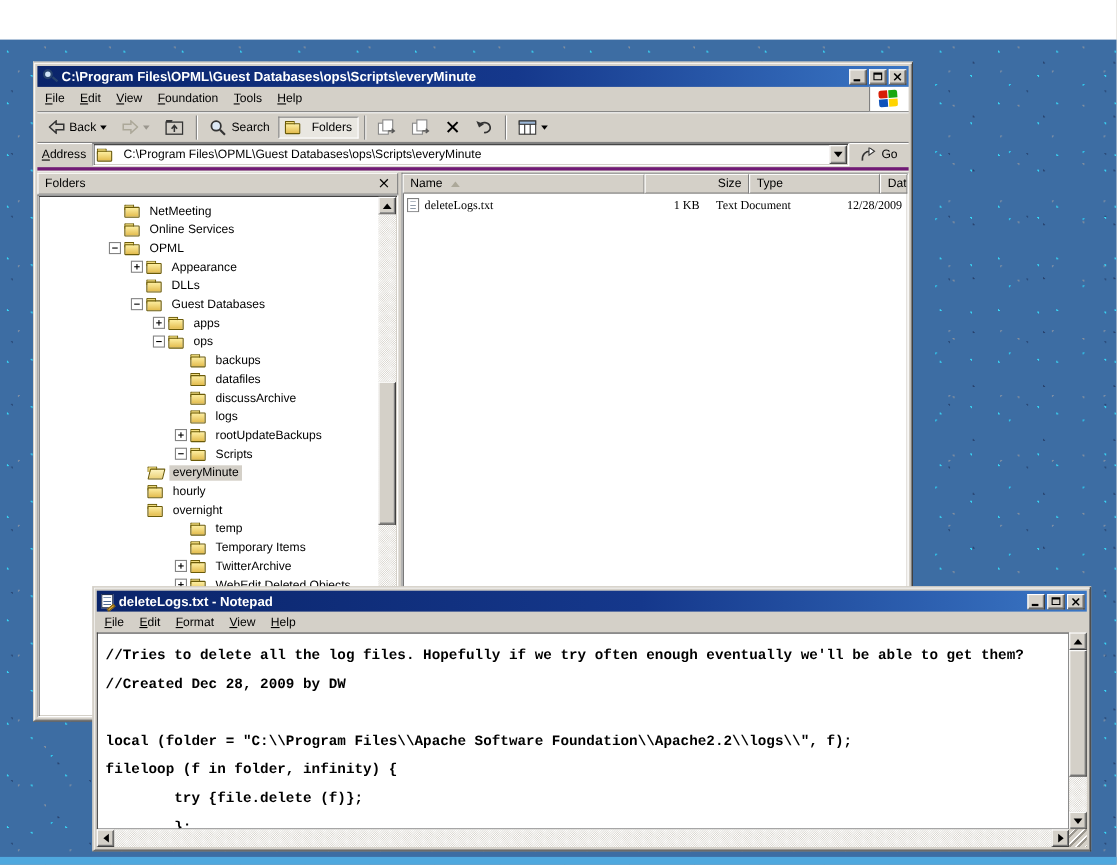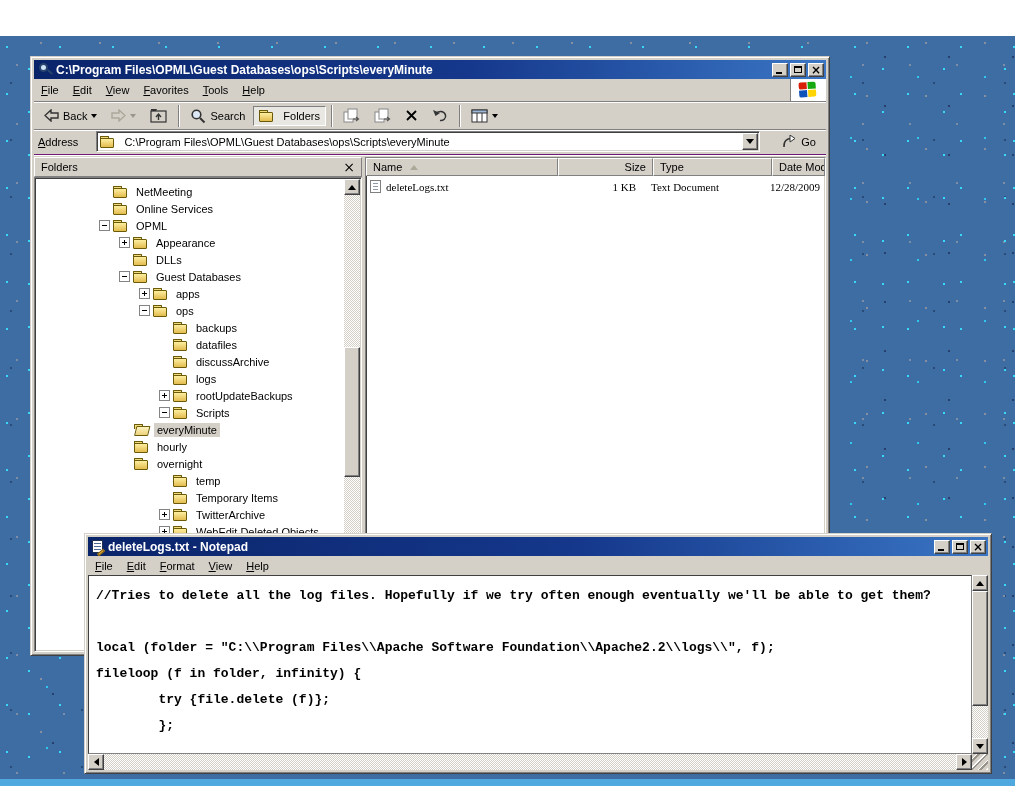--- a/index.html
+++ b/index.html
@@ -70,22 +70,22 @@
   .flag span:nth-child(4){background:#ffd400; border-radius:0 0 2px 0;}
 
   .toolbar { display:flex; align-items:center; height:28px; gap:2px; padding:0 4px;
     border-bottom:1px solid #808080; box-shadow:0 1px 0 #fff; }
   .tbtn { display:flex; align-items:center; gap:4px; padding:3px 5px; border:1px solid transparent; }
   .tbtn.pressed { border-color:#808080 #fff #fff #808080; background:#e9e7e1; }
   .tsep { width:1px; height:22px; background:#808080; box-shadow:1px 0 0 #fff; margin:0 3px; }
   .caret { width:0; height:0; border-left:3px solid transparent; border-right:3px solid transparent; border-top:4px solid #000; }
   .caret.dis { border-top-color:#9a968e; }
 
-  .addressbar { display:flex; align-items:center; height:25px; gap:18px; padding:1px 4px 2px;
-    border-bottom:1px solid #701a75; box-shadow:0 1px 0 #fff; }
+  .addressbar { display:flex; align-items:center; height:25px; gap:6px; padding:1px 4px 2px;
+    border-bottom:3px solid #701a75; box-shadow:0 1px 0 #fff; }
   .addr-label::first-letter { text-decoration:underline; }
   .combo { flex:1; height:21px; display:flex; align-items:center; gap:4px; padding-left:3px; }
   .combo-text { flex:1; white-space:nowrap; overflow:hidden; }
   .combo-drop { width:16px; height:17px; margin-right:1px; display:flex; align-items:center; justify-content:center; }
   .gobtn { display:flex; align-items:center; gap:4px; padding:2px 6px 2px 4px; }
 
   .exp-content { flex:1; min-height:0; display:flex; gap:3px; padding-top:2px; }
 
   .folders-panel { width:328px; flex:none; display:flex; flex-direction:column; }
   .panel-hdr { height:20px; display:flex; align-items:center; padding:0 6px;
@@ -111,21 +111,21 @@
   .tlabel.sel { background:#d4d0c8; }
 
   .tree-scroll { position:absolute; top:1px; bottom:1px; right:1px; width:16px; display:flex; flex-direction:column; }
   .tree-track { flex:1; position:relative; }
   .tree-thumb { position:absolute; left:0; right:0; top:152px; height:130px; }
 
   .file-pane { flex:1; min-width:0; position:relative; overflow:hidden; display:flex; flex-direction:column; }
   .cols { display:flex; flex:none; }
   .col { height:18px; background:#d4d0c8; border:1px solid; border-color:#fff #808080 #808080 #fff;
     display:flex; align-items:center; padding:0 6px; overflow:hidden; white-space:nowrap; flex:none; }
-  .col.c-name{width:192px;} .col.c-size{width:95px; justify-content:flex-end;} .col.c-type{width:119px;} .col.c-date{flex:1; min-width:0;}
+  .col.c-name{width:220px;} .col.c-size{width:95px; justify-content:flex-end;} .col.c-type{width:119px;} .col.c-date{flex:1; min-width:0;}
   .sort-up { width:0; height:0; border-left:4px solid transparent; border-right:4px solid transparent;
     border-bottom:5px solid #aca899; margin-left:8px; }
   .frow { display:flex; align-items:center; height:17px; margin-top:2px; white-space:nowrap; }
   .fcell { overflow:hidden; flex:none;font-family:Liberation Serif, serif; }
   .f-name{width:183px; display:flex; align-items:center; padding-left:4px;}
   .f-size{width:95px; text-align:right; padding-right:8px;}
   .f-type{width:119px; padding-left:7px;}
   .f-date{flex:1; padding-left:7px;}
   .dicon { width:11px; height:13px; background:#fff; border:1px solid #808080; position:relative; margin-right:5px; flex:none; }
   .dicon::before { content:""; position:absolute; left:2px; right:2px; top:2px; height:9px;
@@ -178,21 +178,21 @@
             <span class="cls">×</span>
           </span>
       </span>
     </div>
 
     <div class="exp-menurow">
       <div class="menubar">
         <span class="mi">File</span>
         <span class="mi">Edit</span>
         <span class="mi">View</span>
-        <span class="mi">Favorites</span>
+        <span class="mi">Foundation</span>
         <span class="mi">Tools</span>
         <span class="mi">Help</span>
       </div>
       <span class="throbber">
         <span class="flag">
             <span></span>
             <span></span>
             <span></span>
             <span></span>
           </span>
@@ -473,20 +473,21 @@
     <div class="menubar np-menubar">
       <span class="mi">File</span>
       <span class="mi">Edit</span>
       <span class="mi">Format</span>
       <span class="mi">View</span>
       <span class="mi">Help</span>
     </div>
     <div class="np-client">
       <div class="np-text">
         <div class="np-line">//Tries to delete all the log files. Hopefully if we try often enough eventually we'll be able to get them?</div>
+        <div class="np-line">//Created Dec 28, 2009 by DW</div>
         <div class="np-line"></div>
         <div class="np-line">local (folder = "C:\\Program Files\\Apache Software Foundation\\Apache2.2\\logs\\", f);</div>
         <div class="np-line">fileloop (f in folder, infinity) {</div>
         <div class="np-line">        try {file.delete (f)};</div>
         <div class="np-line">        };</div>
       </div>
       <div class="np-vscroll">
         <span class="sb-btn">
             <span class="tri-up"></span>
           </span>

